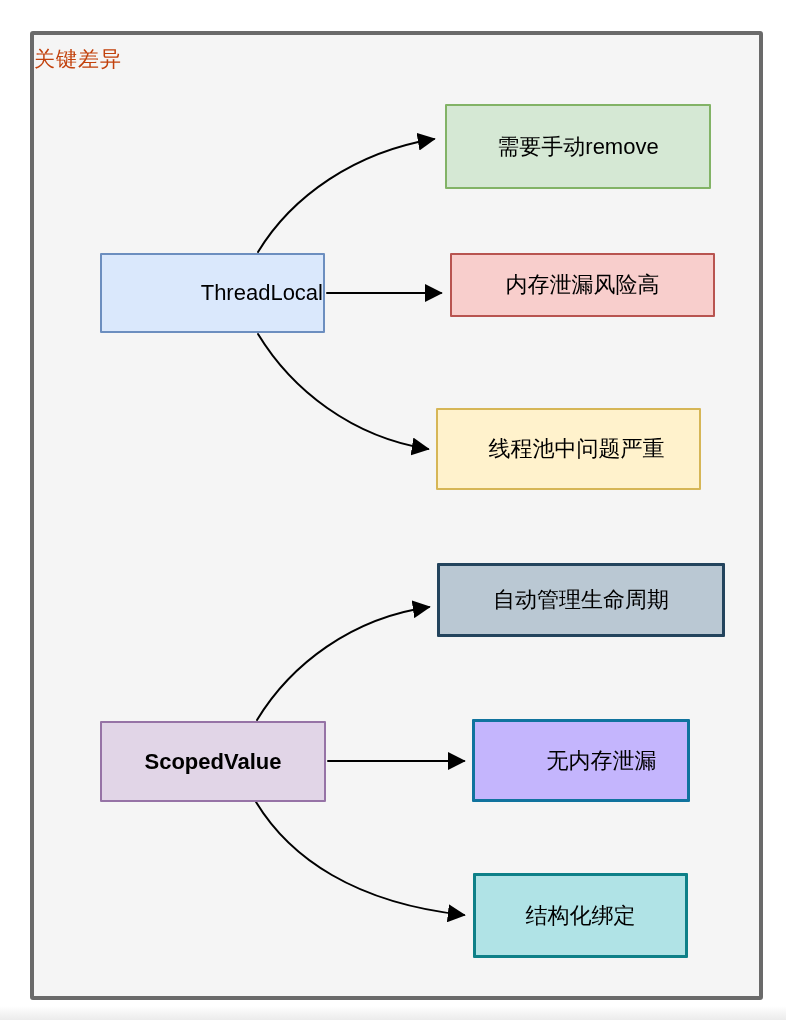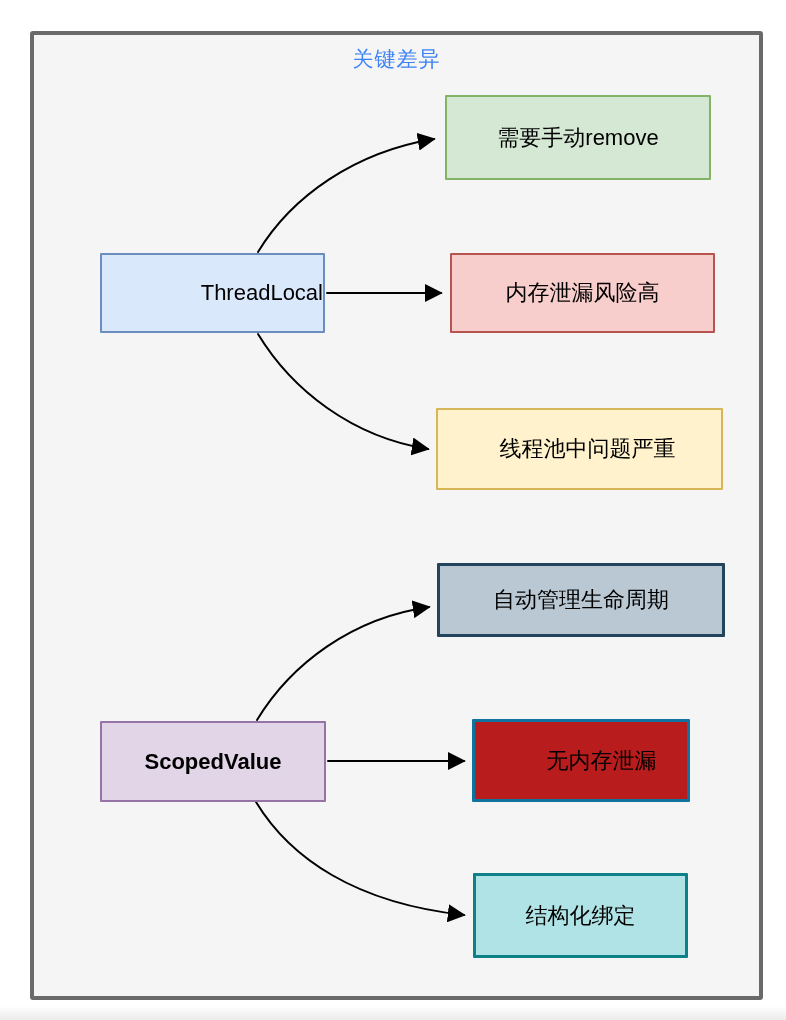--- a/index.html
+++ b/index.html
@@ -8,33 +8,33 @@
 
   .canvas { position: absolute; left: 0; top: 0; width: 786px; height: 1020px; }
 
   .frame {
     position: absolute; left: 30px; top: 31px; width: 733px; height: 969px;
     background: #f5f5f5; border: 4px solid #6a6a6a; border-radius: 3px;
   }
 
   .title {
     position: absolute; left: 34px; top: 45px; width: 725px;
-    text-align: center; font-size: 21px; color: #3b82f6; letter-spacing: 1px;
+    font-size: 21px; color: #c2410c; letter-spacing: 1px;
   }
 
   .node {
     position: absolute; display: flex; align-items: center; justify-content: center;
     border-style: solid; border-width: 2px; border-radius: 1px;
     font-size: 22px; color: #000000; white-space: nowrap;
   }
   .node-threadlocal   { left: 100px; top: 253px; width: 225px; height: 80px; justify-content: flex-end; }
   .node-scopedvalue   { left: 100px; top: 721px; width: 226px; height: 81px; font-weight: bold; }
-  .node-manual-remove { left: 445px; top:  95px; width: 266px; height: 85px; }
-  .node-memory-leak   { left: 450px; top: 253px; width: 265px; height: 80px; }
-  .node-thread-pool   { left: 436px; top: 408px; width: 287px; height: 82px; padding-left: 16px; }
+  .node-manual-remove { left: 445px; top:  104px; width: 266px; height: 85px; }
+  .node-memory-leak   { left: 450px; top: 253px; width: 265px; height: 64px; }
+  .node-thread-pool   { left: 436px; top: 408px; width: 265px; height: 82px; padding-left: 16px; }
   .node-auto-lifecycle{ left: 437px; top: 563px; width: 288px; height: 74px; border-width: 3px; }
   .node-no-leak       { left: 472px; top: 719px; width: 218px; height: 83px; border-width: 3px; }
   .node-structured    { left: 473px; top: 873px; width: 215px; height: 85px; border-width: 3px; }
 
   .edges { position: absolute; left: 0; top: 0; width: 786px; height: 1020px; pointer-events: none; }
   .edge { fill: none; stroke: #000000; stroke-width: 2; stroke-linecap: round; }
 
   .bottom-edge {
     position: absolute; left: 0; bottom: 0; width: 786px; height: 14px;
     background: linear-gradient(180deg, #ffffff 0%, #ebebeb 100%);
@@ -80,21 +80,21 @@
   </div>
 
   <div class="node node-thread-pool" style="background-color: rgb(255, 242, 204); border-color: rgb(214, 182, 86);">
     <span>线程池中问题严重</span>
   </div>
 
   <div class="node node-auto-lifecycle" style="background-color: rgb(186, 200, 211); border-color: rgb(35, 68, 93);">
     <span>自动管理生命周期</span>
   </div>
 
-  <div class="node node-no-leak" style="background-color: #b91c1c; border-color: rgb(16, 115, 158); padding-left: 41px;">
+  <div class="node node-no-leak" style="background-color: #c4b5fd; border-color: rgb(16, 115, 158); padding-left: 41px;">
     <span>无内存泄漏</span>
   </div>
 
   <div class="node node-structured" style="background-color: rgb(176, 227, 230); border-color: rgb(14, 128, 136);">
     <span>结构化绑定</span>
   </div>
 
   <div class="bottom-edge"></div>
 
 </div>

